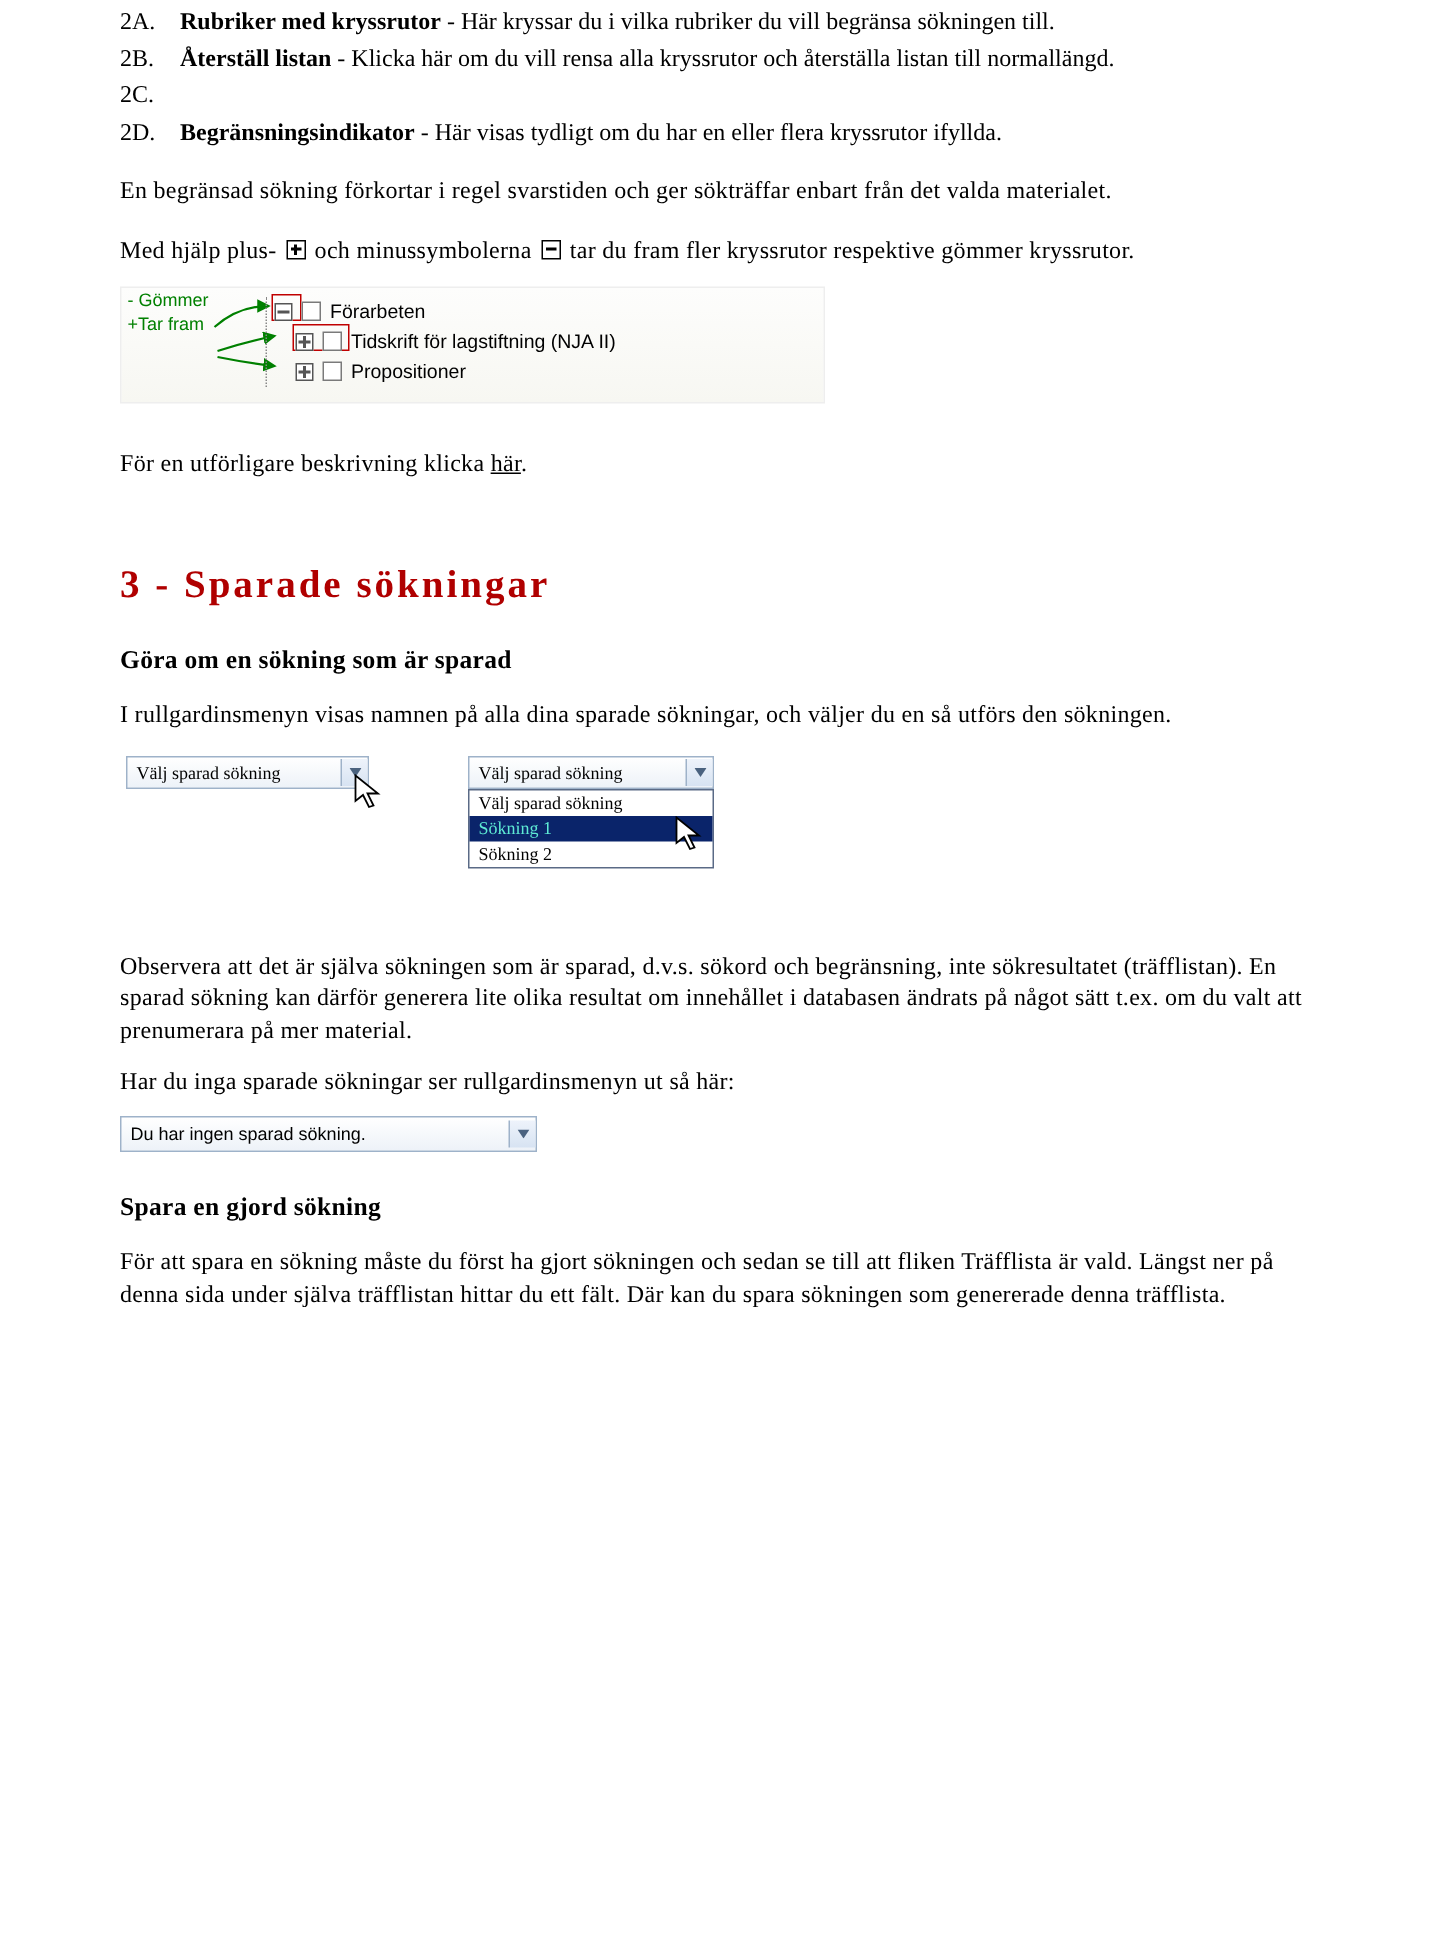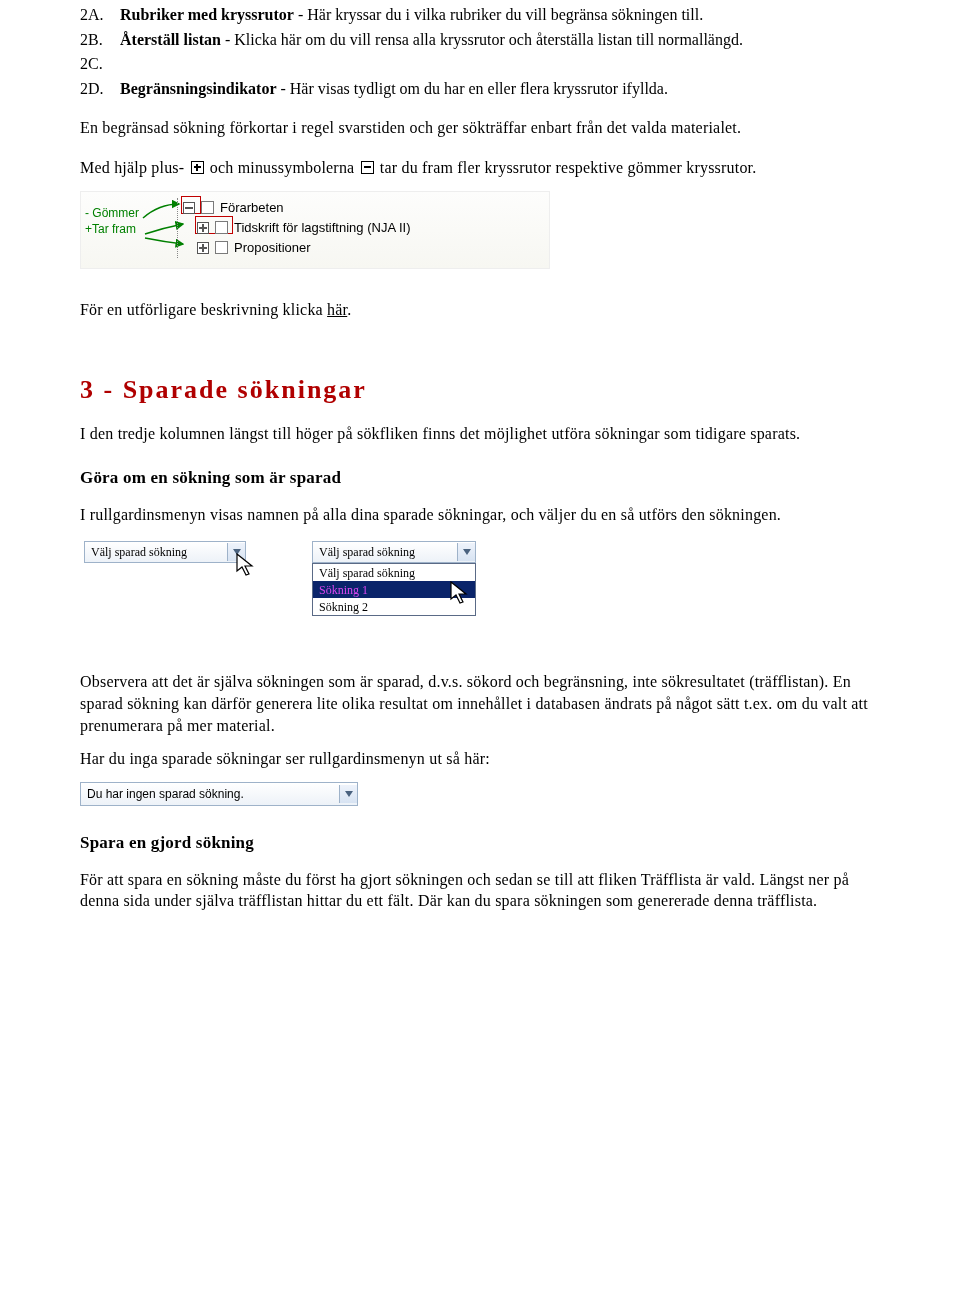--- a/index.html
+++ b/index.html
@@ -13,21 +13,21 @@
   .link{color:#000000;text-decoration:underline;cursor:pointer;}
   h2.section{font-family:"Times New Roman",Times,serif;font-size:26px;font-weight:700;letter-spacing:2px;color:#b00000;margin:52px 0 16px 0;}
   h3.sub{font-size:17px;font-weight:700;margin:22px 0 14px 0;letter-spacing:.2px;}
   
   .pm{display:inline-block;width:11px;height:11px;border:1px solid #000;position:relative;vertical-align:-1px;margin:0 2px;background:#fff;}
   .pm::before,.pm::after{content:"";position:absolute;background:#000;}
   .pm::before{left:2px;right:2px;top:4.5px;height:2px;} 
   .pm.plus::after{top:2px;bottom:2px;left:4.5px;width:2px;}
   
   .fig1{width:468px;height:76px;background:linear-gradient(#fdfdfc,#f7f7f2);border:1px solid #eee;margin:2px 0 8px 0;position:relative;font-family:Tahoma,Arial,sans-serif;font-size:13px;}
-  .fig1-left{position:absolute;left:4px;top:13px;font-size:12px;color:#008000;line-height:16px;}
+  .fig1-left{position:absolute;left:4px;top:0;font-size:12px;color:#008000;line-height:16px;}
   .fig1-left span{display:block;}
   .tree{position:absolute;left:92px;top:6px;}
   .tree-row{height:20px;display:flex;align-items:center;position:relative;}
   .tree-line{position:absolute;left:4px;top:0;bottom:0;border-left:1px dotted #888;}
   .tree-node{display:flex;align-items:center;gap:6px;padding-left:14px;}
   .tri-box{width:10px;height:10px;border:1px solid #555;background:#fff;position:relative;}
   .tri-box.minus::before{content:"";position:absolute;left:1px;right:1px;top:4px;height:2px;background:#555;}
   .tri-box.plus::before{content:"";position:absolute;left:1px;right:1px;top:4px;height:2px;background:#555;}
   .tri-box.plus::after{content:"";position:absolute;top:1px;bottom:1px;left:4px;width:2px;background:#555;}
   .chk{width:11px;height:11px;border:1px solid #7a7a7a;background:#fff;}
@@ -35,21 +35,21 @@
   .red-box{position:absolute;border:1.5px solid #c00000;}
   .arrow-svg{position:absolute;left:58px;top:6px;width:48px;height:64px;}
   
   .fig2{position:relative;width:520px;height:104px;margin:6px 0 10px 0;font-family:Liberation Serif, serif;font-size:12px;}
   .dd{position:absolute;border:1px solid #9eb2c9;background:linear-gradient(#fff,#edf2f8);height:22px;display:flex;align-items:center;box-sizing:border-box;}
   .dd .txt{padding:0 4px 0 6px;flex:1;}
   .dd .btn{width:17px;height:18px;border-left:1px solid #9eb2c9;background:linear-gradient(#eef3fb,#d7e3f2);display:flex;align-items:center;justify-content:center;}
   .dd .btn svg{display:block;}
   .dd-list{position:absolute;border:1px solid #5a6a86;background:#fff;box-sizing:border-box;}
   .dd-list .opt{height:17px;padding:0 6px;display:flex;align-items:center;}
-  .dd-list .opt.sel{background:#0a246a;color:#d946ef;}
+  .dd-list .opt.sel{background:#0a246a;color:#5eead4;}
   .cursor{position:absolute;pointer-events:none;}
   
   .fig3{position:relative;width:278px;height:30px;margin:8px 0 14px 0;font-family:Tahoma,Arial,sans-serif;font-size:12px;}
   .fig3 .dd{width:100%;height:24px;}
 </style>
 </head>
 <body>
 
 <div class="page">
 
@@ -119,21 +119,20 @@
       </div>
     </div>
   </div>
 
   <p class="mtb">
     <span>För en utförligare beskrivning klicka </span><a class="link">här</a><span>.</span>
   </p>
 
   <h2 class="section">3 - Sparade sökningar</h2>
 
-  <p>I den tredje kolumnen längst till höger på sökfliken finns det möjlighet utföra sökningar som tidigare sparats.</p>
 
   <h3 class="sub">Göra om en sökning som är sparad</h3>
 
   <p>I rullgardinsmenyn visas namnen på alla dina sparade sökningar, och väljer du en så utförs den sökningen.</p>
 
   <div class="fig2">
 
     <div class="dd" style="left:4px;top:4px;width:162px;">
       <div class="txt">Välj sparad sökning</div>
       <div class="btn">

